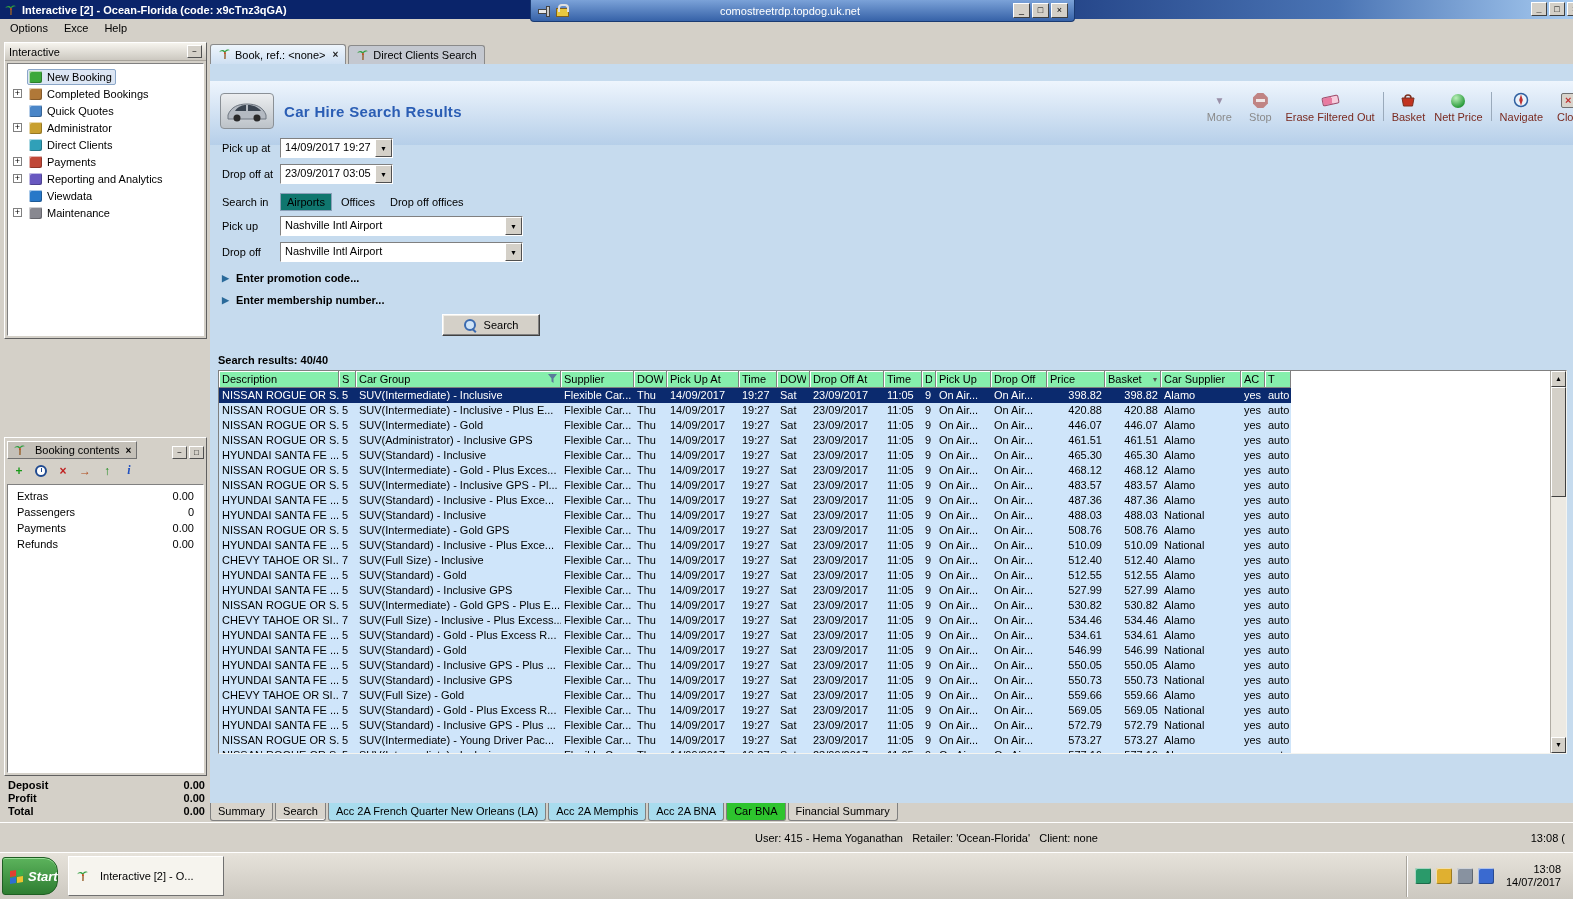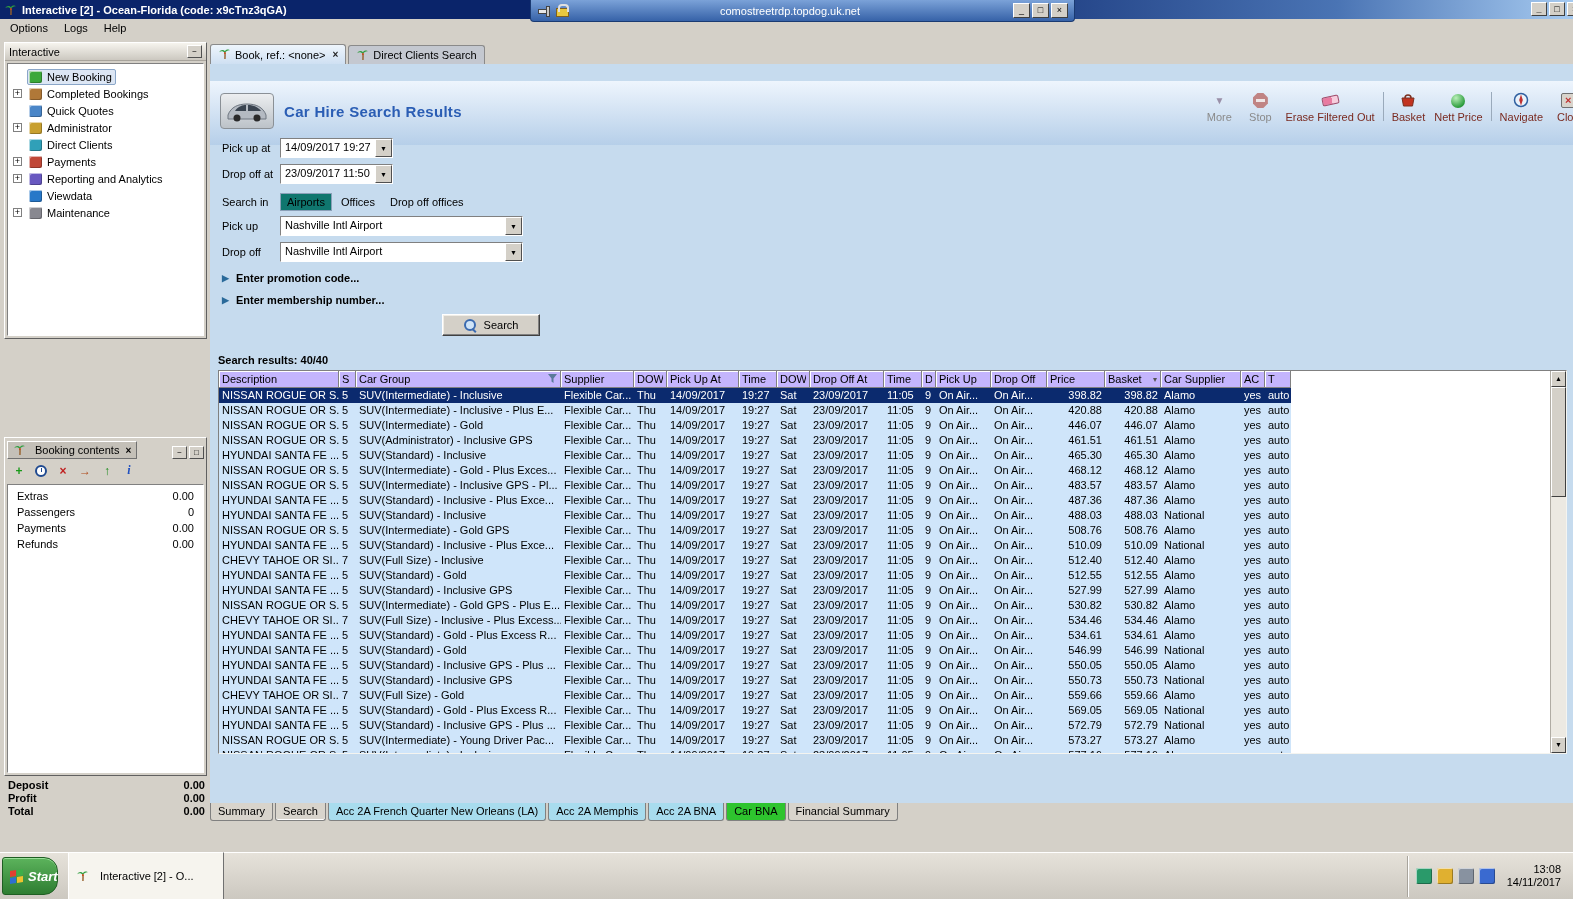--- a/index.html
+++ b/index.html
@@ -125,21 +125,21 @@
   .mag{width:13px;height:13px;position:relative;flex:none}
   .mag::before{content:"";position:absolute;left:0;top:0;width:8px;height:8px;border:2px solid #3a6ab0;border-radius:50%;background:#cfe4f8}
   .mag::after{content:"";position:absolute;left:9px;top:9px;width:5px;height:2px;background:#3a6ab0;transform:rotate(45deg);transform-origin:0 0}
 
   #results-label{position:absolute;left:8px;top:290px;font-weight:bold}
 
   
   #grid{position:absolute;left:8px;top:306px;width:1349px;height:384px;background:#fff;
     border:1px solid;border-color:#808080 #f4f4f0 #f4f4f0 #808080;overflow:hidden}
   #ghead{display:flex;width:1072px;height:17px}
-  .hcell{background:#c4b5fd;border-right:1px solid #808080;border-bottom:1px solid #808080;
+  .hcell{background:#86efac;border-right:1px solid #808080;border-bottom:1px solid #808080;
     box-shadow:inset 1px 1px 0 #fff;padding:1px 3px;white-space:nowrap;overflow:hidden;
     display:flex;align-items:center;flex:none}
   .hcell .ht{flex:1;overflow:hidden}
   .trow{display:flex;width:1072px;height:15px;background:#cfe5fa}
   .trow.sel{background:#0b2a6e;color:#fff}
   .tcell{padding:0 3px;white-space:nowrap;overflow:hidden;line-height:15px;flex:none}
   .num{text-align:right}
   #vscroll{position:absolute;right:0;top:0;width:16px;height:100%;background:#ece9e2;border-left:1px solid #b0aca4}
   .varrow{height:16px;width:100%;background:#d4d0c8;border:1px solid;border-color:#fff #404040 #404040 #fff;
     font-size:7px;text-align:center;line-height:14px}
@@ -166,21 +166,21 @@
     background:linear-gradient(180deg,#e6e2da,#ccc8c0);border-top:1px solid #fff;
     display:flex;align-items:center;padding:0 2px}
   #startbtn{width:56px;height:38px;border-radius:3px 14px 14px 3px;
     background:linear-gradient(180deg,#5cb35c,#2e7d32);color:#fff;font-weight:bold;font-style:italic;
     font-size:13px;display:flex;align-items:center;gap:5px;padding:0 7px;border:1px solid #1e5e22;
     box-shadow:inset 0 1px 0 #9adf9a}
   .flag{display:grid;grid-template-columns:6px 6px;grid-template-rows:6px 6px;gap:1px;transform:skewY(-8deg)}
   .flag i{display:block}
   .flag i:nth-child(1){background:#e04030}.flag i:nth-child(2){background:#3fae49}
   .flag i:nth-child(3){background:#2f6fd0}.flag i:nth-child(4){background:#efc32f}
-  #taskbtn{margin-left:10px;width:156px;height:48px;background:#f6f4ee;border:1px solid;
+  #taskbtn{margin-left:10px;width:156px;height:40px;background:#f6f4ee;border:1px solid;
     border-color:#fff #707070 #707070 #fff;display:flex;align-items:center;gap:6px;padding:0 7px;white-space:nowrap;overflow:hidden}
   #tray{margin-left:auto;height:41px;display:flex;align-items:center;gap:5px;padding:0 10px 0 8px;
     border-left:1px solid #a8a49c;box-shadow:inset 1px 0 0 #fff}
   .tico{width:16px;height:16px;border-radius:2px;box-shadow:inset 1px 1px 0 rgba(255,255,255,.6),inset -1px -1px 0 rgba(0,0,0,.3)}
   .clock{text-align:right;line-height:13px;margin-left:7px;white-space:nowrap}
 </style>
 </head>
 <body>
 
 <div id="screen">
@@ -205,21 +205,21 @@
     <span class="rdp-host">comostreetrdp.topdog.uk.net</span>
     <span class="rdp-btns">
       <span class="rbtn">_</span>
       <span class="rbtn">□</span>
       <span class="rbtn">×</span>
     </span>
   </div>
 
   <div id="menubar">
       <span class="menu-item">Options</span>
-      <span class="menu-item">Logs</span>
+      <span class="menu-item">Exce</span>
       <span class="menu-item">Help</span>
     </div>
 
   <div id="sidebar" class="panel">
     <div class="panel-title">
       <span>Interactive</span>
       <span class="pt-btn">−</span>
     </div>
     <div id="tree">
         <div class="titem selected">
@@ -438,21 +438,21 @@
     <div class="frow" style="top:74px">
       <span class="flabel">Pick up at</span>
       <span class="combo small">
         <span class="cval">14/09/2017 19:27</span>
         <span class="cdd">▼</span>
       </span>
     </div>
     <div class="frow" style="top:100px">
       <span class="flabel">Drop off at</span>
       <span class="combo small">
-        <span class="cval">23/09/2017 11:50</span>
+        <span class="cval">23/09/2017 03:05</span>
         <span class="cdd">▼</span>
       </span>
     </div>
     <div class="frow" style="top:128px">
       <span class="flabel">Search in</span>
       <span id="searchin"><span class="sopt selected">Airports</span><span class="sopt">Offices</span><span class="sopt">Drop off offices</span></span>
     </div>
     <div class="frow" style="top:152px">
       <span class="flabel">Pick up</span>
       <span class="combo wide">
@@ -1059,20 +1059,24 @@
   <div id="bottomtabs">
       <div class="btab" style="background: rgb(216, 212, 204);">Summary</div>
       <div class="btab active" style="background: rgb(216, 212, 204);">Search</div>
       <div class="btab" style="background: rgb(168, 220, 238);">Acc 2A French Quarter New Orleans (LA)</div>
       <div class="btab" style="background: rgb(168, 220, 238);">Acc 2A Memphis</div>
       <div class="btab" style="background: rgb(168, 220, 238);">Acc 2A BNA</div>
       <div class="btab" style="background: rgb(46, 196, 46);">Car BNA</div>
       <div class="btab" style="background: rgb(216, 212, 204);">Financial Summary</div>
     </div>
 
+  <div id="statusbar">
+    <span class="sb-text">User: 415 - Hema Yoganathan   Retailer: 'Ocean-Florida'   Client: none</span>
+    <span class="sb-right">13:08 (</span>
+  </div>
 
   <div id="taskbar">
     <div id="startbtn">
       <span class="flag">
           <i></i>
           <i></i>
           <i></i>
           <i></i>
         </span>
       <span>Start</span>
@@ -1087,18 +1091,18 @@
     </div>
     <div id="tray">
       <span id="tray-icons" style="display:flex;gap:5px">
           <span class="tico" style="background: rgb(42, 154, 106);"></span>
           <span class="tico" style="background: rgb(224, 176, 48);"></span>
           <span class="tico" style="background: rgb(136, 146, 160);"></span>
           <span class="tico" style="background: rgb(58, 106, 208);"></span>
         </span>
       <div class="clock">
         <div>13:08</div>
-        <div>14/11/2017</div>
+        <div>14/07/2017</div>
       </div>
     </div>
   </div>
 
 </div>
 
 </body></html>

